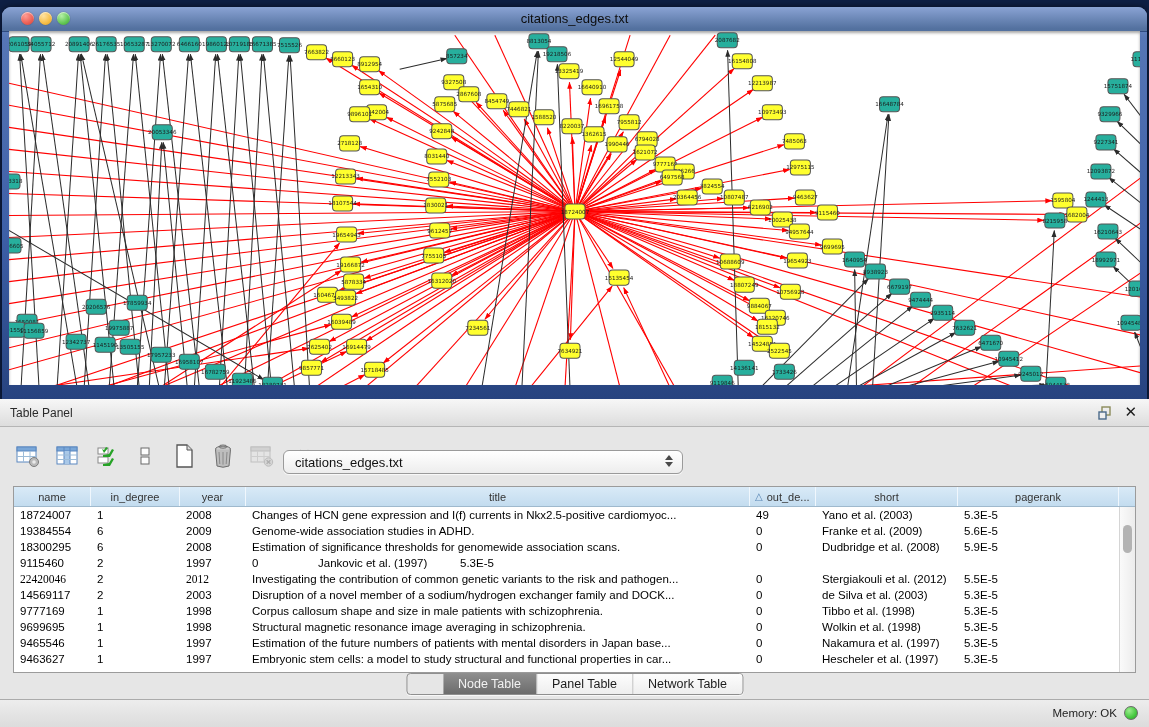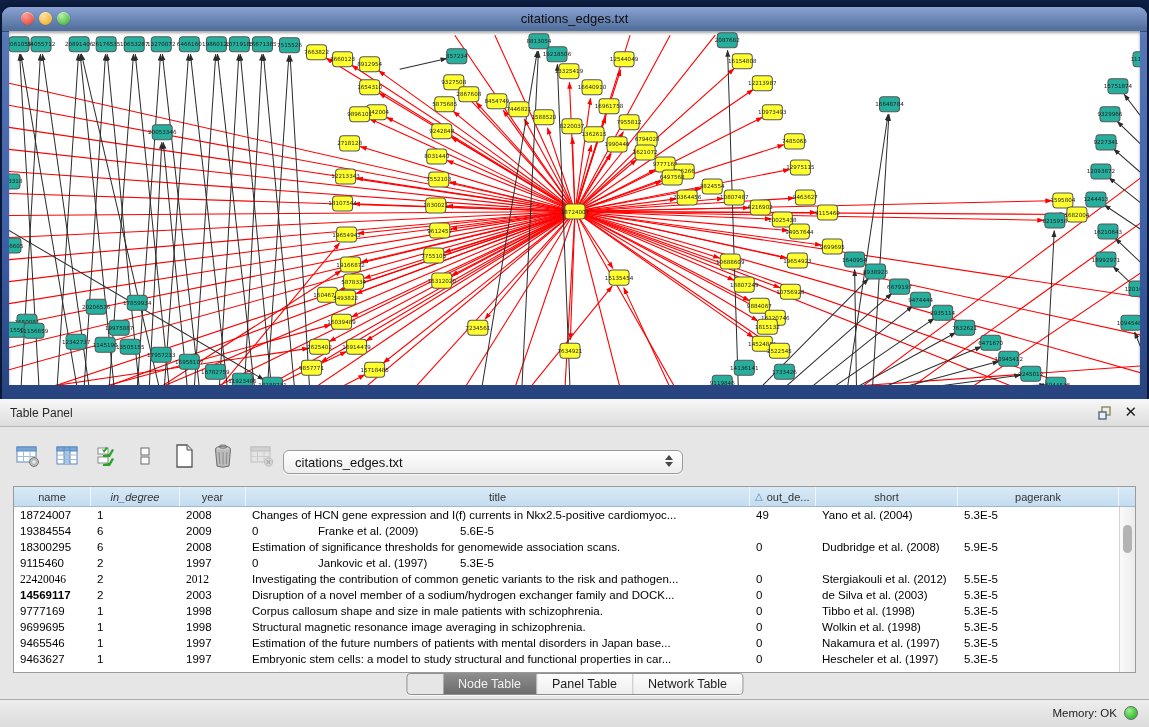--- a/index.html
+++ b/index.html
@@ -884,21 +884,21 @@
         <span class="up"></span>
         <span class="dn"></span>
       </span>
   </div>
 
   <div class="table-box">
     <div class="thead" id="thead">
         <div class="th" style="width: 77px;">
           <span>name</span>
         </div>
-        <div class="th" style="width: 89px; font-style: italic;">
+        <div class="th" style="width: 89px;">
           <span>in_degree</span>
         </div>
         <div class="th" style="width: 66px;">
           <span>year</span>
         </div>
         <div class="th" style="width: 504px;">
           <span>title</span>
         </div>
         <div class="th sorted" style="width: 66px;">
           <span class="tri">△</span>
@@ -911,27 +911,28 @@
           <span>pagerank</span>
         </div>
       </div>
     <div class="tbody" id="tbody">
         <div class="tr">
           <div class="td" style="width: 77px;">18724007</div>
           <div class="td" style="width: 89px;">1</div>
           <div class="td" style="width: 66px;">2008</div>
           <div class="td" style="width: 504px;">Changes of HCN gene expression and I(f) currents in Nkx2.5-positive cardiomyoc...</div>
           <div class="td" style="width: 66px;">49</div>
-          <div class="td" style="width: 142px;">Yano et al. (2004)</div>
+          <div class="td" style="width: 142px;">Yano et al. (2003)</div>
           <div class="td" style="width: 161px;">5.3E-5</div>
         </div>
         <div class="tr">
           <div class="td" style="width: 77px;">19384554</div>
           <div class="td" style="width: 89px;">6</div>
           <div class="td" style="width: 66px;">2009</div>
+          <div class="td" style="width: 504px;">Genome-wide association studies in ADHD.</div>
           <div class="td" style="width: 66px;">0</div>
           <div class="td" style="width: 142px;">Franke et al. (2009)</div>
           <div class="td" style="width: 161px;">5.6E-5</div>
         </div>
         <div class="tr">
           <div class="td" style="width: 77px;">18300295</div>
           <div class="td" style="width: 89px;">6</div>
           <div class="td" style="width: 66px;">2008</div>
           <div class="td" style="width: 504px;">Estimation of significance thresholds for genomewide association scans.</div>
           <div class="td" style="width: 66px;">0</div>
@@ -949,21 +950,21 @@
         <div class="tr">
           <div class="td" style="width: 77px; font-family: Liberation Serif, serif;">22420046</div>
           <div class="td" style="width: 89px;">2</div>
           <div class="td" style="width: 66px; font-family: Liberation Serif, serif;">2012</div>
           <div class="td" style="width: 504px;">Investigating the contribution of common genetic variants to the risk and pathogen...</div>
           <div class="td" style="width: 66px;">0</div>
           <div class="td" style="width: 142px;">Stergiakouli et al. (2012)</div>
           <div class="td" style="width: 161px;">5.5E-5</div>
         </div>
         <div class="tr">
-          <div class="td" style="width: 77px; font-weight: bold;">14569117</div>
+          <div class="td" style="width: 77px;">14569117</div>
           <div class="td" style="width: 89px;">2</div>
           <div class="td" style="width: 66px;">2003</div>
           <div class="td" style="width: 504px;">Disruption of a novel member of a sodium/hydrogen exchanger family and DOCK...</div>
           <div class="td" style="width: 66px;">0</div>
           <div class="td" style="width: 142px;">de Silva et al. (2003)</div>
           <div class="td" style="width: 161px;">5.3E-5</div>
         </div>
         <div class="tr">
           <div class="td" style="width: 77px;">9777169</div>
           <div class="td" style="width: 89px;">1</div>

